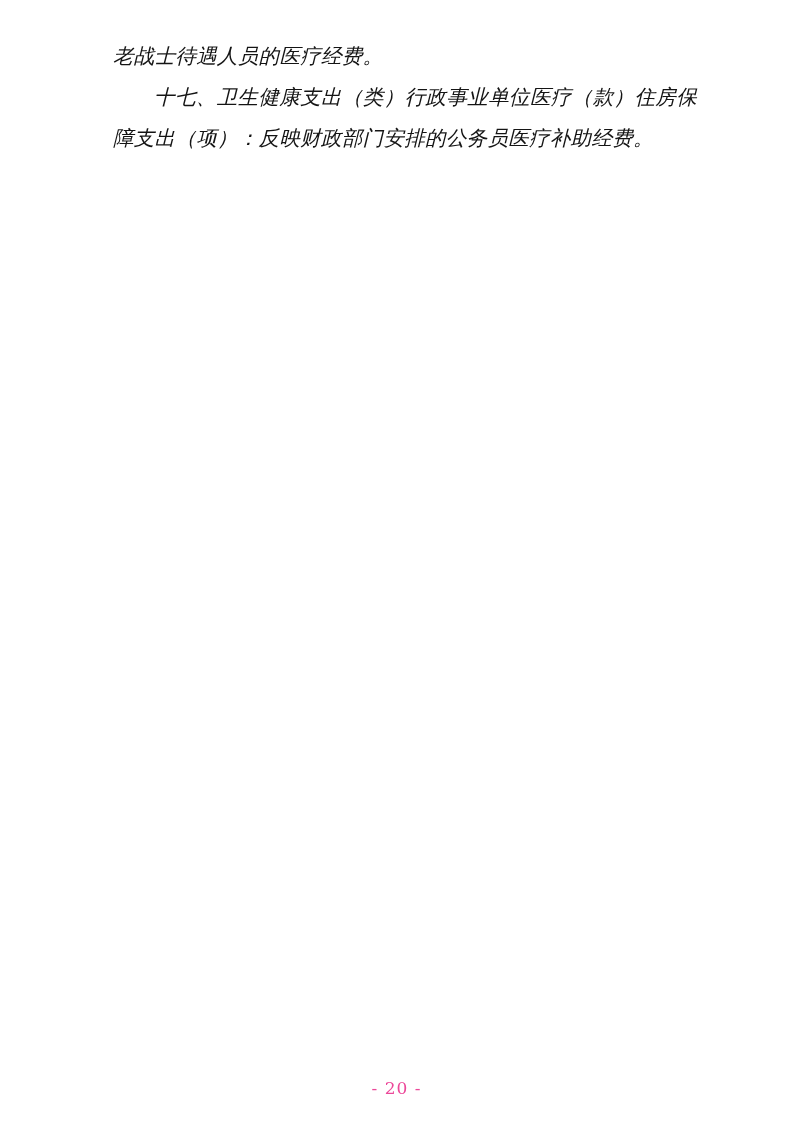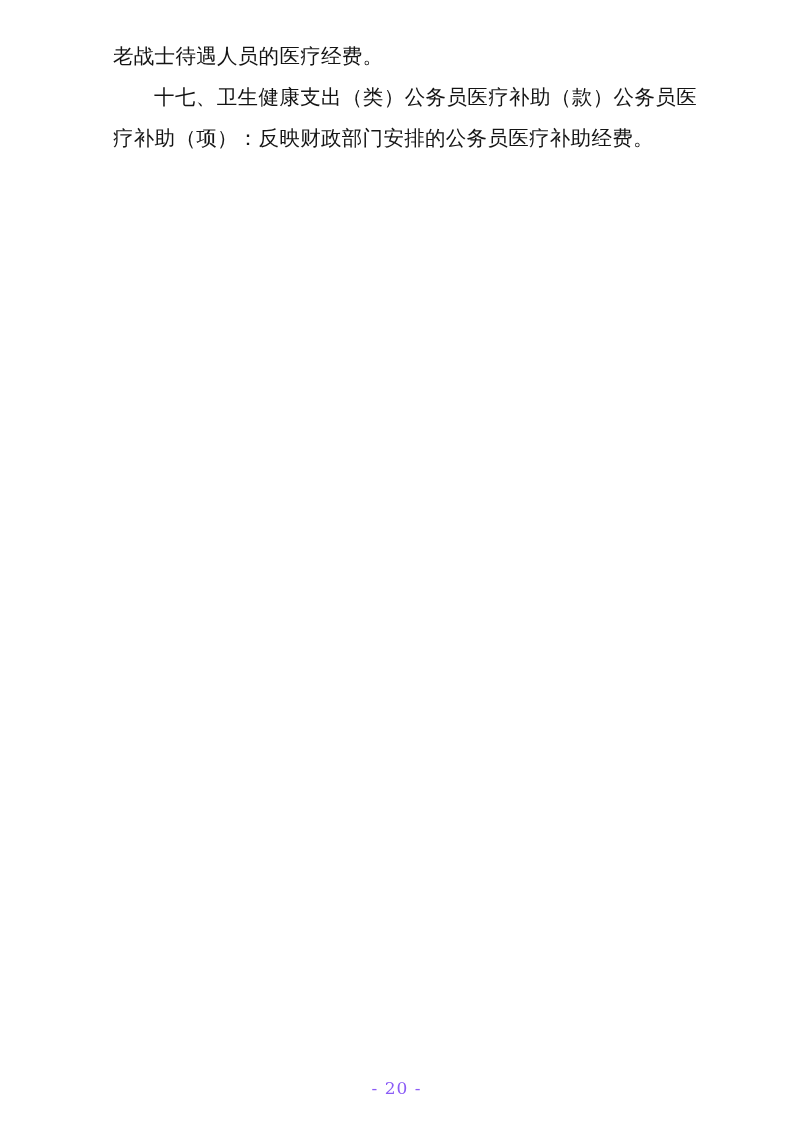--- a/index.html
+++ b/index.html
@@ -29,38 +29,39 @@
     font-size: 20.5px;
     line-height: 41px;
     letter-spacing: 0.3px;
     text-align: justify;
     text-justify: inter-ideograph;
     color: #141414;
   }
   .para {
     margin: 0;
     text-indent: 0;
+    font-style: italic;
   }
   .para.indent {
     text-indent: 41px;
   }
   .footer {
     position: absolute;
     left: 0;
     right: 0;
     bottom: 24px;
     text-align: center;
     font-size: 17px;
     letter-spacing: 1px;
-    color: #8b5cf6;
+    color: #ec4899;
     font-family: "DejaVu Serif", "Liberation Serif", serif;
   }
 </style>
 </head>
 <body>
 
 <div class="page">
   <div class="body-text">
     <p class="para">老战士待遇人员的医疗经费。</p>
-    <p class="para indent">十七、卫生健康支出（类）公务员医疗补助（款）公务员医疗补助（项）：反映财政部门安排的公务员医疗补助经费。</p>
+    <p class="para indent">十七、卫生健康支出（类）行政事业单位医疗（款）住房保障支出（项）：反映财政部门安排的公务员医疗补助经费。</p>
   </div>
   <div class="footer">- 20 -</div>
 </div>
 
 </body></html>

